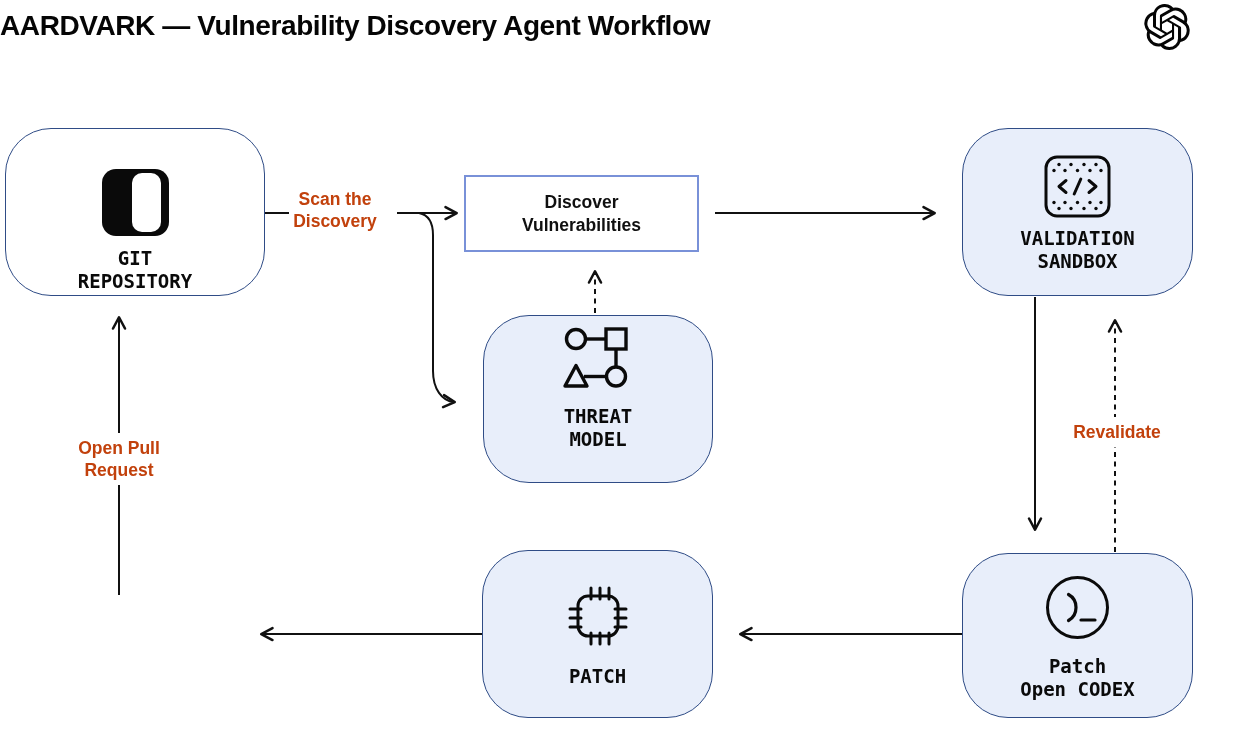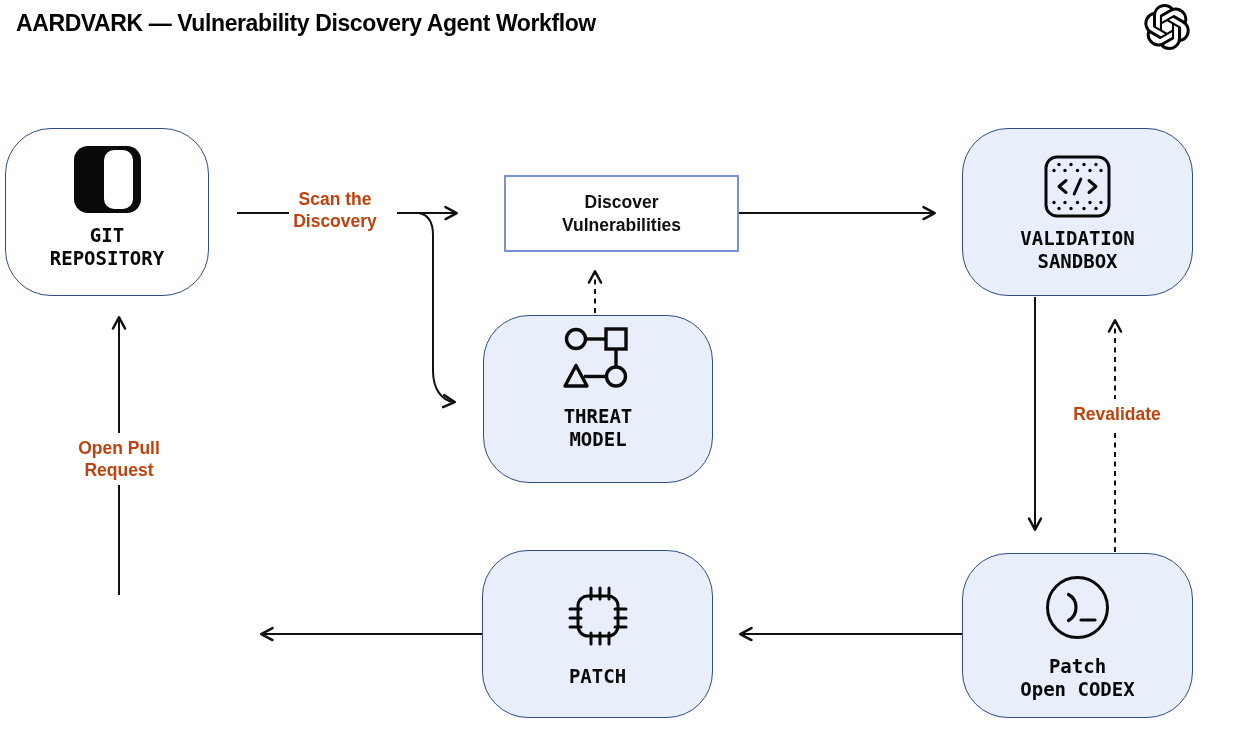--- a/index.html
+++ b/index.html
@@ -2,54 +2,54 @@
 <html><head>
 <meta charset="utf-8">
 <style>
   * { margin:0; padding:0; box-sizing:border-box; }
   html,body { background:#ffffff; }
   body { font-family:"Liberation Sans", sans-serif; color:#0a0a0a; }
 
   .canvas { position:relative; width:1258px; height:756px; background:#ffffff; overflow:hidden; }
 
   .page-title {
-    position:absolute; left:16px; top:10px;
-    font-size:23px; font-weight:800; letter-spacing:-0.4px; color:#050505;
+    position:absolute; left:0; top:10px;
+    font-size:28px; font-weight:800; letter-spacing:-0.4px; color:#050505;
     white-space:nowrap;
   }
   .brand-logo { position:absolute; left:1144px; top:4px; }
 
   .edges { position:absolute; left:0; top:0; width:1258px; height:756px; pointer-events:none; }
 
   .node { position:absolute; display:flex; flex-direction:column; align-items:center; text-align:center; }
   .node.rounded { border:1.5px solid #2f4c86; border-radius:46px; background:#e8eefa; }
   .node.whitefill { background:#ffffff; }
   .node.rectbox { justify-content:center; background:#ffffff; border-radius:0; }
 
   .mono-label { font-family:"DejaVu Sans Mono","Liberation Mono",monospace; font-size:19px; font-weight:700; line-height:23px; color:#0a0a0a; }
   .mono-label span { display:block; }
 
   .sans-label { font-size:17.5px; font-weight:700; line-height:23px; color:#101010; }
   .sans-label span { display:block; }
 
-  #node-git        { left:5px;   top:128px; width:204px; height:168px; padding-top:16px; gap:10px; }
-  #node-discover   { left:504px; top:175px; width:235px; height:77px;  border:2px solid #7991d8; }
+  #node-git        { left:5px;   top:128px; width:260px; height:168px; padding-top:39px; gap:10px; }
+  #node-discover   { left:464px; top:175px; width:235px; height:77px;  border:2px solid #7991d8; }
   #node-threat     { left:483px; top:315px; width:230px; height:168px; padding-top:7px; gap:12px; }
   #node-sandbox    { left:962px; top:128px; width:231px; height:168px; padding-top:26px; gap:9px; }
   #node-codex      { left:962px; top:553px; width:231px; height:165px; padding-top:21px; gap:15px; }
   #node-patch      { left:482px; top:550px; width:231px; height:168px; padding-top:32px; gap:16px; }
   #node-human      { left:1px;   top:596px; width:236px; height:77px;  border:2px solid #6283d6; font-size:18px; font-weight:700; }
 
   .edge-label { position:absolute; text-align:center; font-size:17.5px; font-weight:700; line-height:22px; color:#c2410c; }
   .edge-label span { display:block; }
   .edge-label.on-line { background:#ffffff; padding:4px 2px; }
 
   #label-scan  { left:274px;  top:188px; width:122px; }
   #label-opr   { left:59px;   top:433px; width:120px; }
-  #label-reval { left:1057px; top:399px; width:120px; }
+  #label-reval { left:1057px; top:417px; width:120px; }
 </style>
 </head>
 <body>
 
 <div class="canvas">
 
   <div class="page-title">AARDVARK — Vulnerability Discovery Agent Workflow</div>
 
   <svg class="brand-logo" width="46" height="46" viewBox="0 0 24 24" aria-hidden="true">
     <path fill="#050505" d="M22.2819 9.8211a5.9847 5.9847 0 0 0-.5157-4.9108 6.0462 6.0462 0 0 0-6.5098-2.9A6.0651 6.0651 0 0 0 4.9807 4.1818a5.9847 5.9847 0 0 0-3.9977 2.9 6.0462 6.0462 0 0 0 .7427 7.0966 5.98 5.98 0 0 0 .511 4.9107 6.051 6.051 0 0 0 6.5146 2.9001A5.9847 5.9847 0 0 0 13.2599 24a6.0557 6.0557 0 0 0 5.7718-4.2058 5.9894 5.9894 0 0 0 3.9977-2.9001 6.0557 6.0557 0 0 0-.7475-7.073zm-9.022 12.6081a4.4755 4.4755 0 0 1-2.8764-1.0408l.1419-.0804 4.7783-2.7582a.7948.7948 0 0 0 .3927-.6813v-6.7369l2.02 1.1686a.071.071 0 0 1 .038.0615v5.5826a4.504 4.504 0 0 1-4.4945 4.4849zm-9.6607-4.1254a4.4708 4.4708 0 0 1-.5346-3.0137l.142.0852 4.783 2.7582a.7712.7712 0 0 0 .7806 0l5.8428-3.3685v2.3324a.0804.0804 0 0 1-.0332.0615L9.74 19.9502a4.4992 4.4992 0 0 1-6.1408-1.6464zM2.3408 7.8956a4.485 4.485 0 0 1 2.3655-1.9728V11.6a.7664.7664 0 0 0 .3879.6765l5.8144 3.3543-2.0201 1.1685a.0757.0757 0 0 1-.071 0l-4.8303-2.7865A4.504 4.504 0 0 1 2.3408 7.8956zm16.5963 3.8558L13.1038 8.364 15.1192 7.2a.0757.0757 0 0 1 .071 0l4.8303 2.7913a4.4944 4.4944 0 0 1-.6765 8.1042v-5.6772a.79.79 0 0 0-.407-.667zm2.0107-3.0231l-.142-.0852-4.7735-2.7818a.7759.7759 0 0 0-.7854 0L9.409 9.2297V6.8974a.0662.0662 0 0 1 .0284-.0615l4.8303-2.7866a4.4992 4.4992 0 0 1 6.6802 4.66zM8.3065 12.863l-2.02-1.1638a.0804.0804 0 0 1-.038-.0567V6.0742a4.4992 4.4992 0 0 1 7.3757-3.4537l-.142.0805L8.704 5.459a.7948.7948 0 0 0-.3927.6813zm1.0976-2.3654l2.602-1.4998 2.6069 1.4998v2.9994l-2.5974 1.4997-2.6067-1.4997z"></path>

